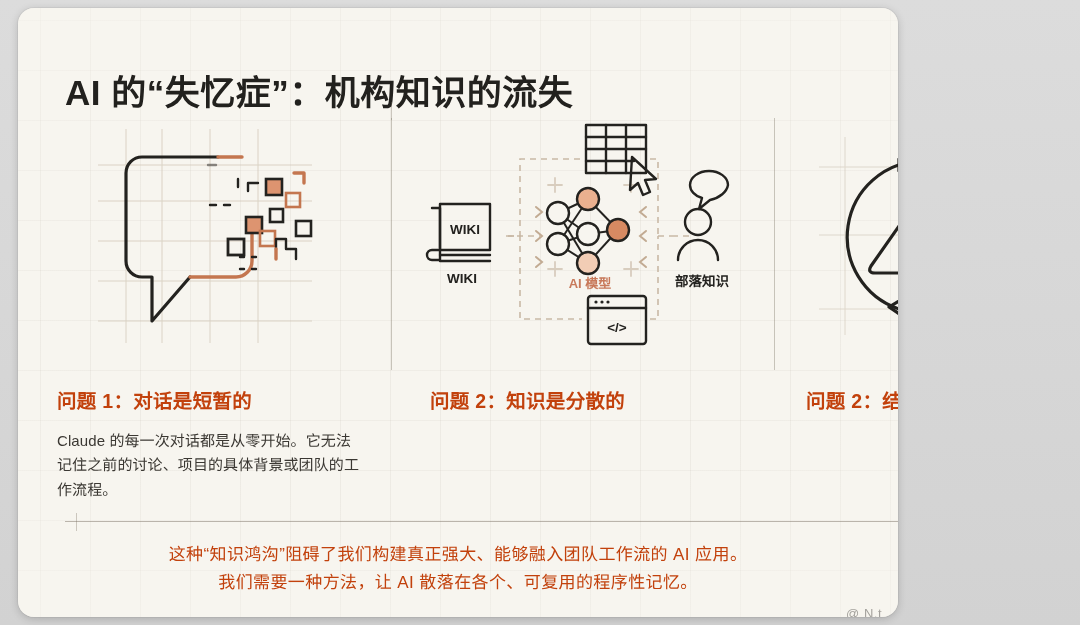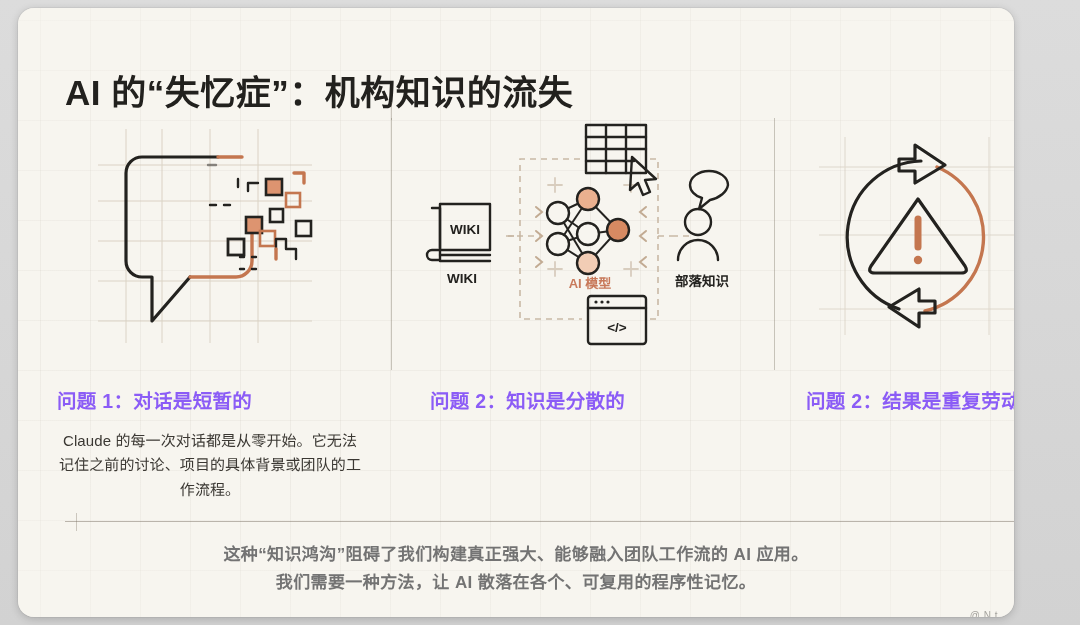--- a/index.html
+++ b/index.html
@@ -18,21 +18,21 @@
     width: 1080px;
     height: 625px;
     background: linear-gradient(180deg,#dcdcdc 0%, #d2d2d2 100%);
   }
 
   
   .card {
     position: absolute;
     left: 18px;
     top: 8px;
-    width: 996px;
+    width: 880px;
     height: 609px;
     background: #f7f5ef;
     border-radius: 16px;
     box-shadow: 0 2px 8px rgba(0,0,0,.18), 0 0 0 1px rgba(0,0,0,.04);
     overflow: hidden;
   }
 
   
   .grid-overlay {
     position: absolute;
@@ -108,54 +108,53 @@
     display: flex;
     align-items: center;
     justify-content: center;
     position: relative;
     text-decoration: underline;
   }
 
   .col-heading {
     font-size: 19.5px;
     font-weight: 700;
-    color: #8b5cf6;
+    color: #c2410c;
     margin: 22px 0 14px 11px;
     letter-spacing: .3px;
     white-space: nowrap;
   }
   .col.c3 .col-heading { margin-left: 4px; }
   .col-body {
     font-size: 15px;
     line-height: 1.62;
     color: #3b3833;
     margin-left: 11px;
     letter-spacing: .1px;
-    text-align: center;
   }
   .col.c3 .col-body { margin-left: 4px; }
 
   
   .footer {
     position: absolute;
     left: 0; right: 0;
     top: 533px;
     text-align: center;
     font-size: 17px;
-    font-weight: 700;
+    font-weight: 400;
     line-height: 1.62;
-    color: #737373;
+    color: #c2410c;
     letter-spacing: .4px;
   }
 
   .watermark {
     position:absolute;
     right: 16px;
     bottom: -4px;
-    font-size: 10px;
+    font-size: 13px;
     color: rgba(60,58,54,.45);
     letter-spacing: .5px;
     text-align: right;
   }
 
   svg { display:block; overflow: visible; }
   .ink { stroke:#23221f; fill:none; stroke-width:3.2; stroke-linecap:round; stroke-linejoin:round; }
   .ink-thin { stroke:#23221f; fill:none; stroke-width:2.4; stroke-linecap:round; stroke-linejoin:round; }
   .clay { stroke:#c4764f; fill:none; stroke-width:3.4; stroke-linecap:round; stroke-linejoin:round; }
   .dash { stroke:#c9b9a6; fill:none; stroke-width:1.6; stroke-dasharray:6 5; }

